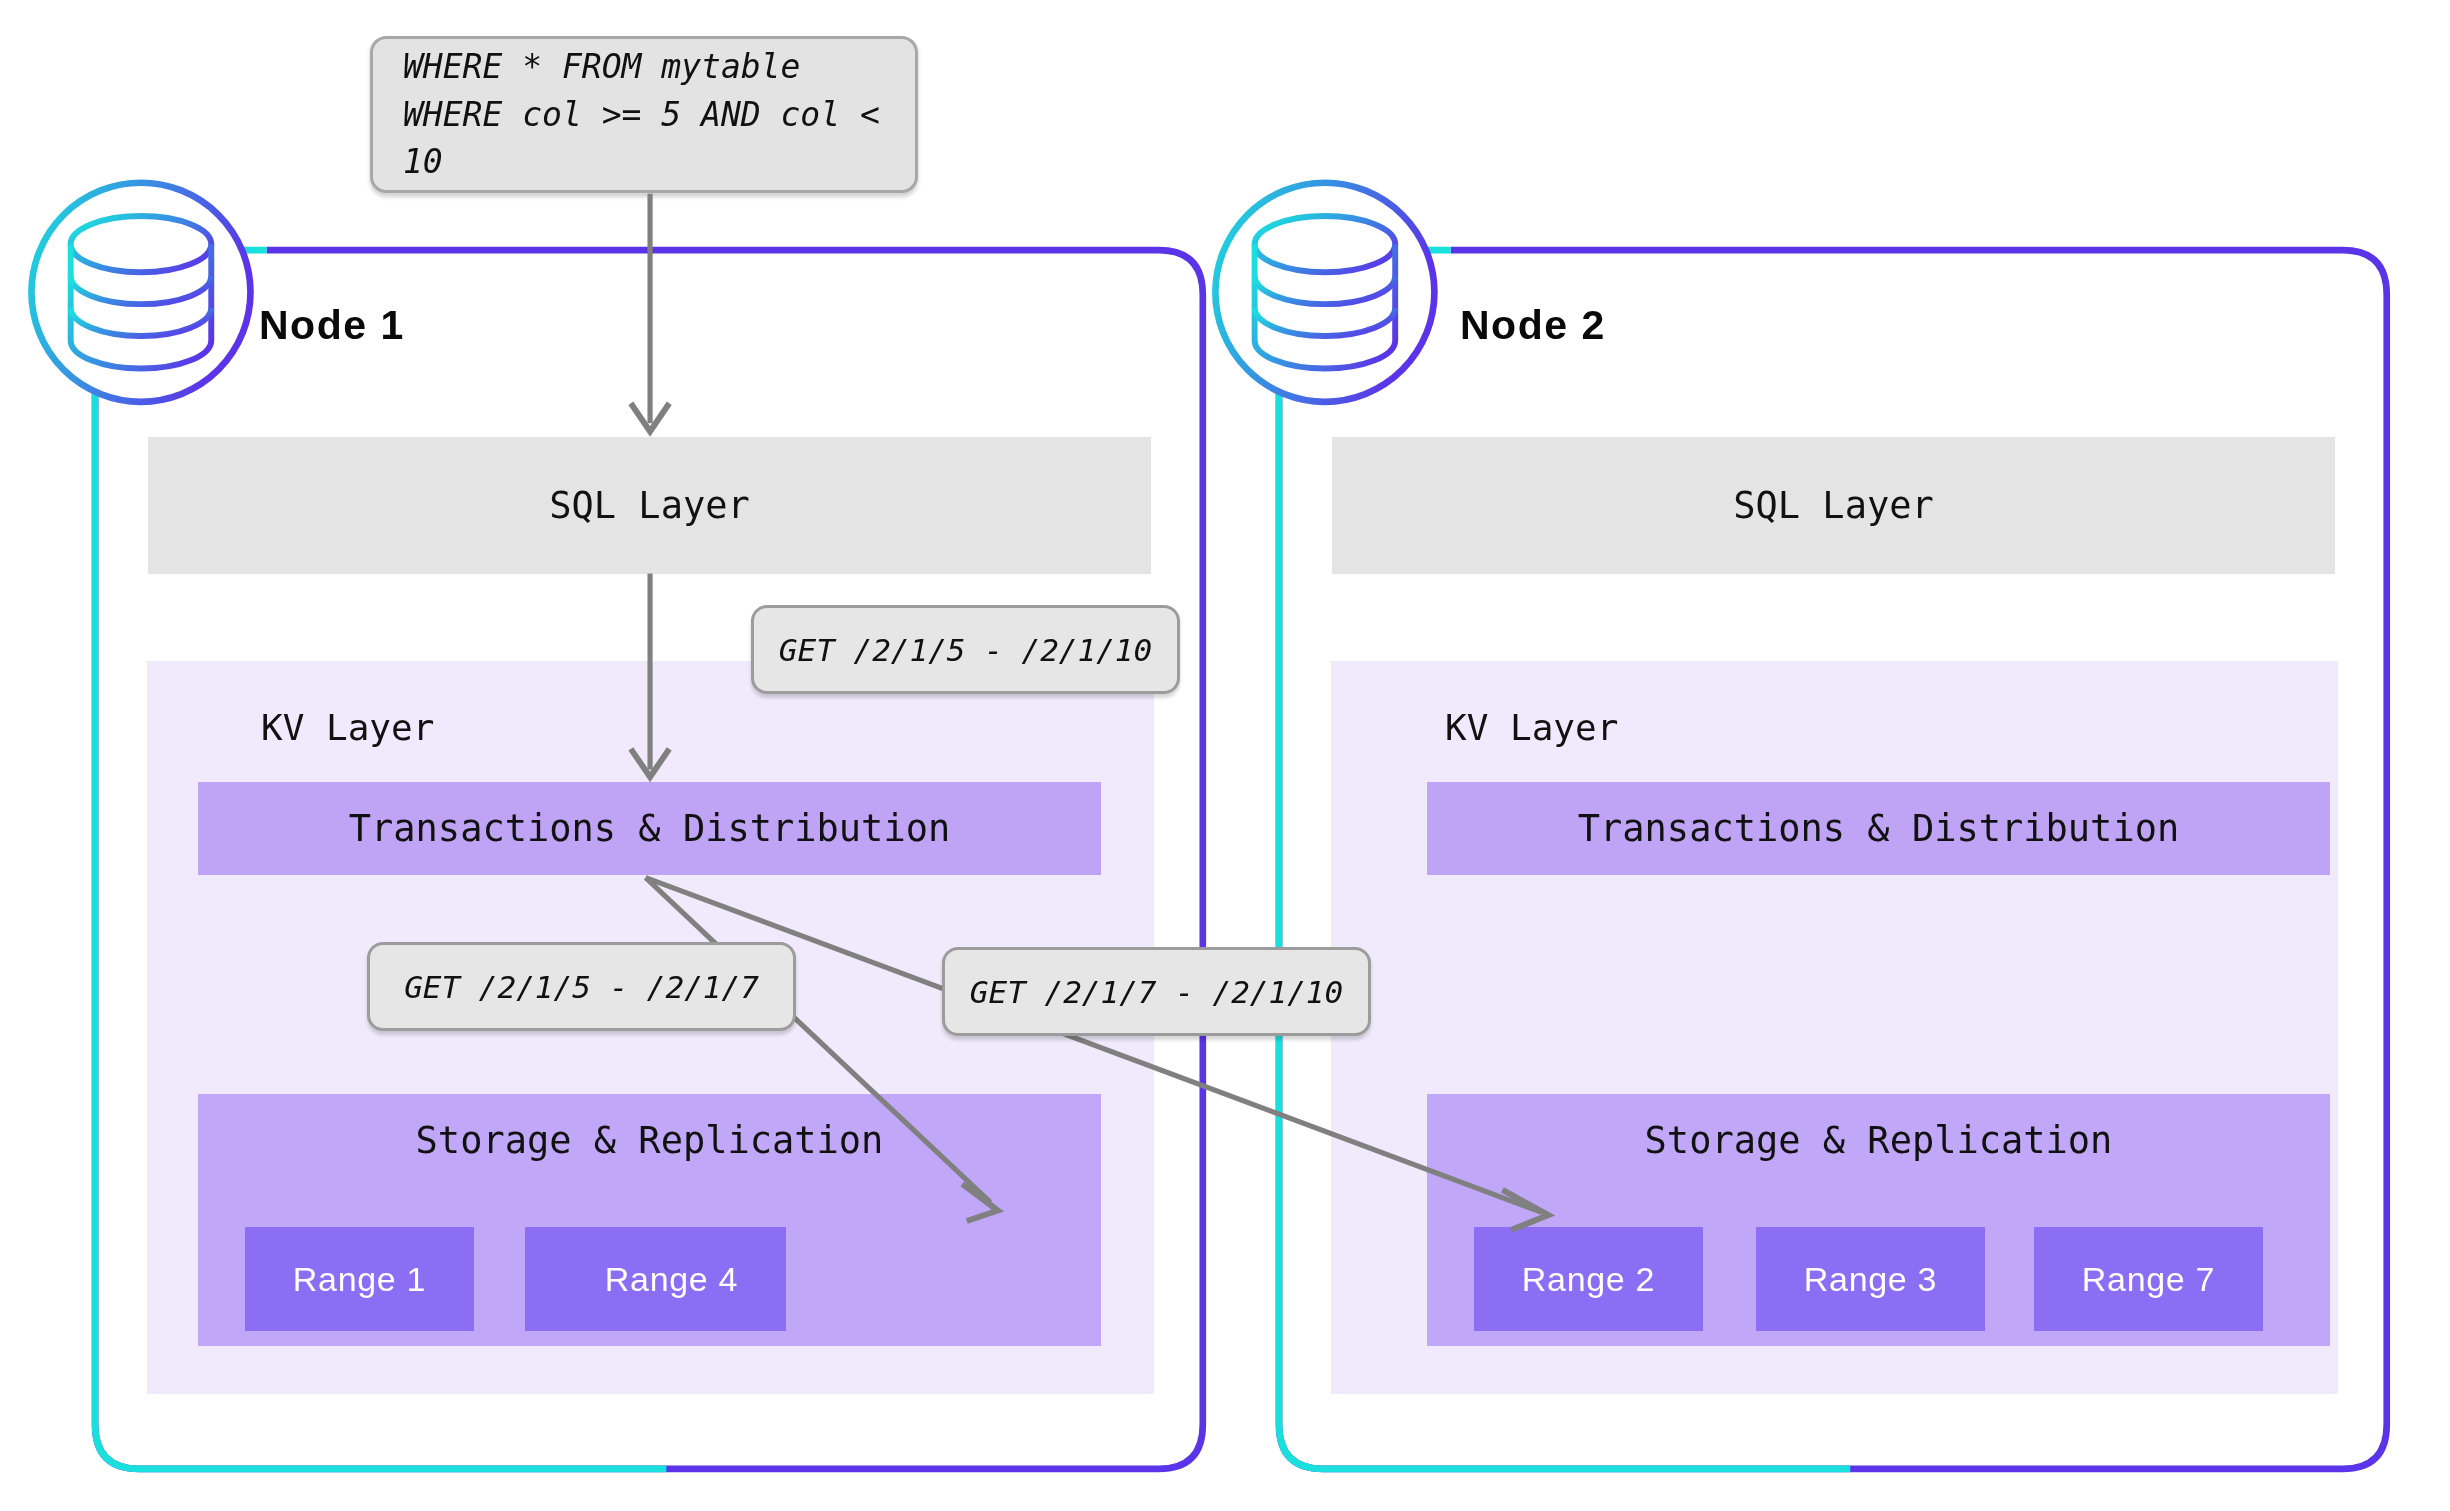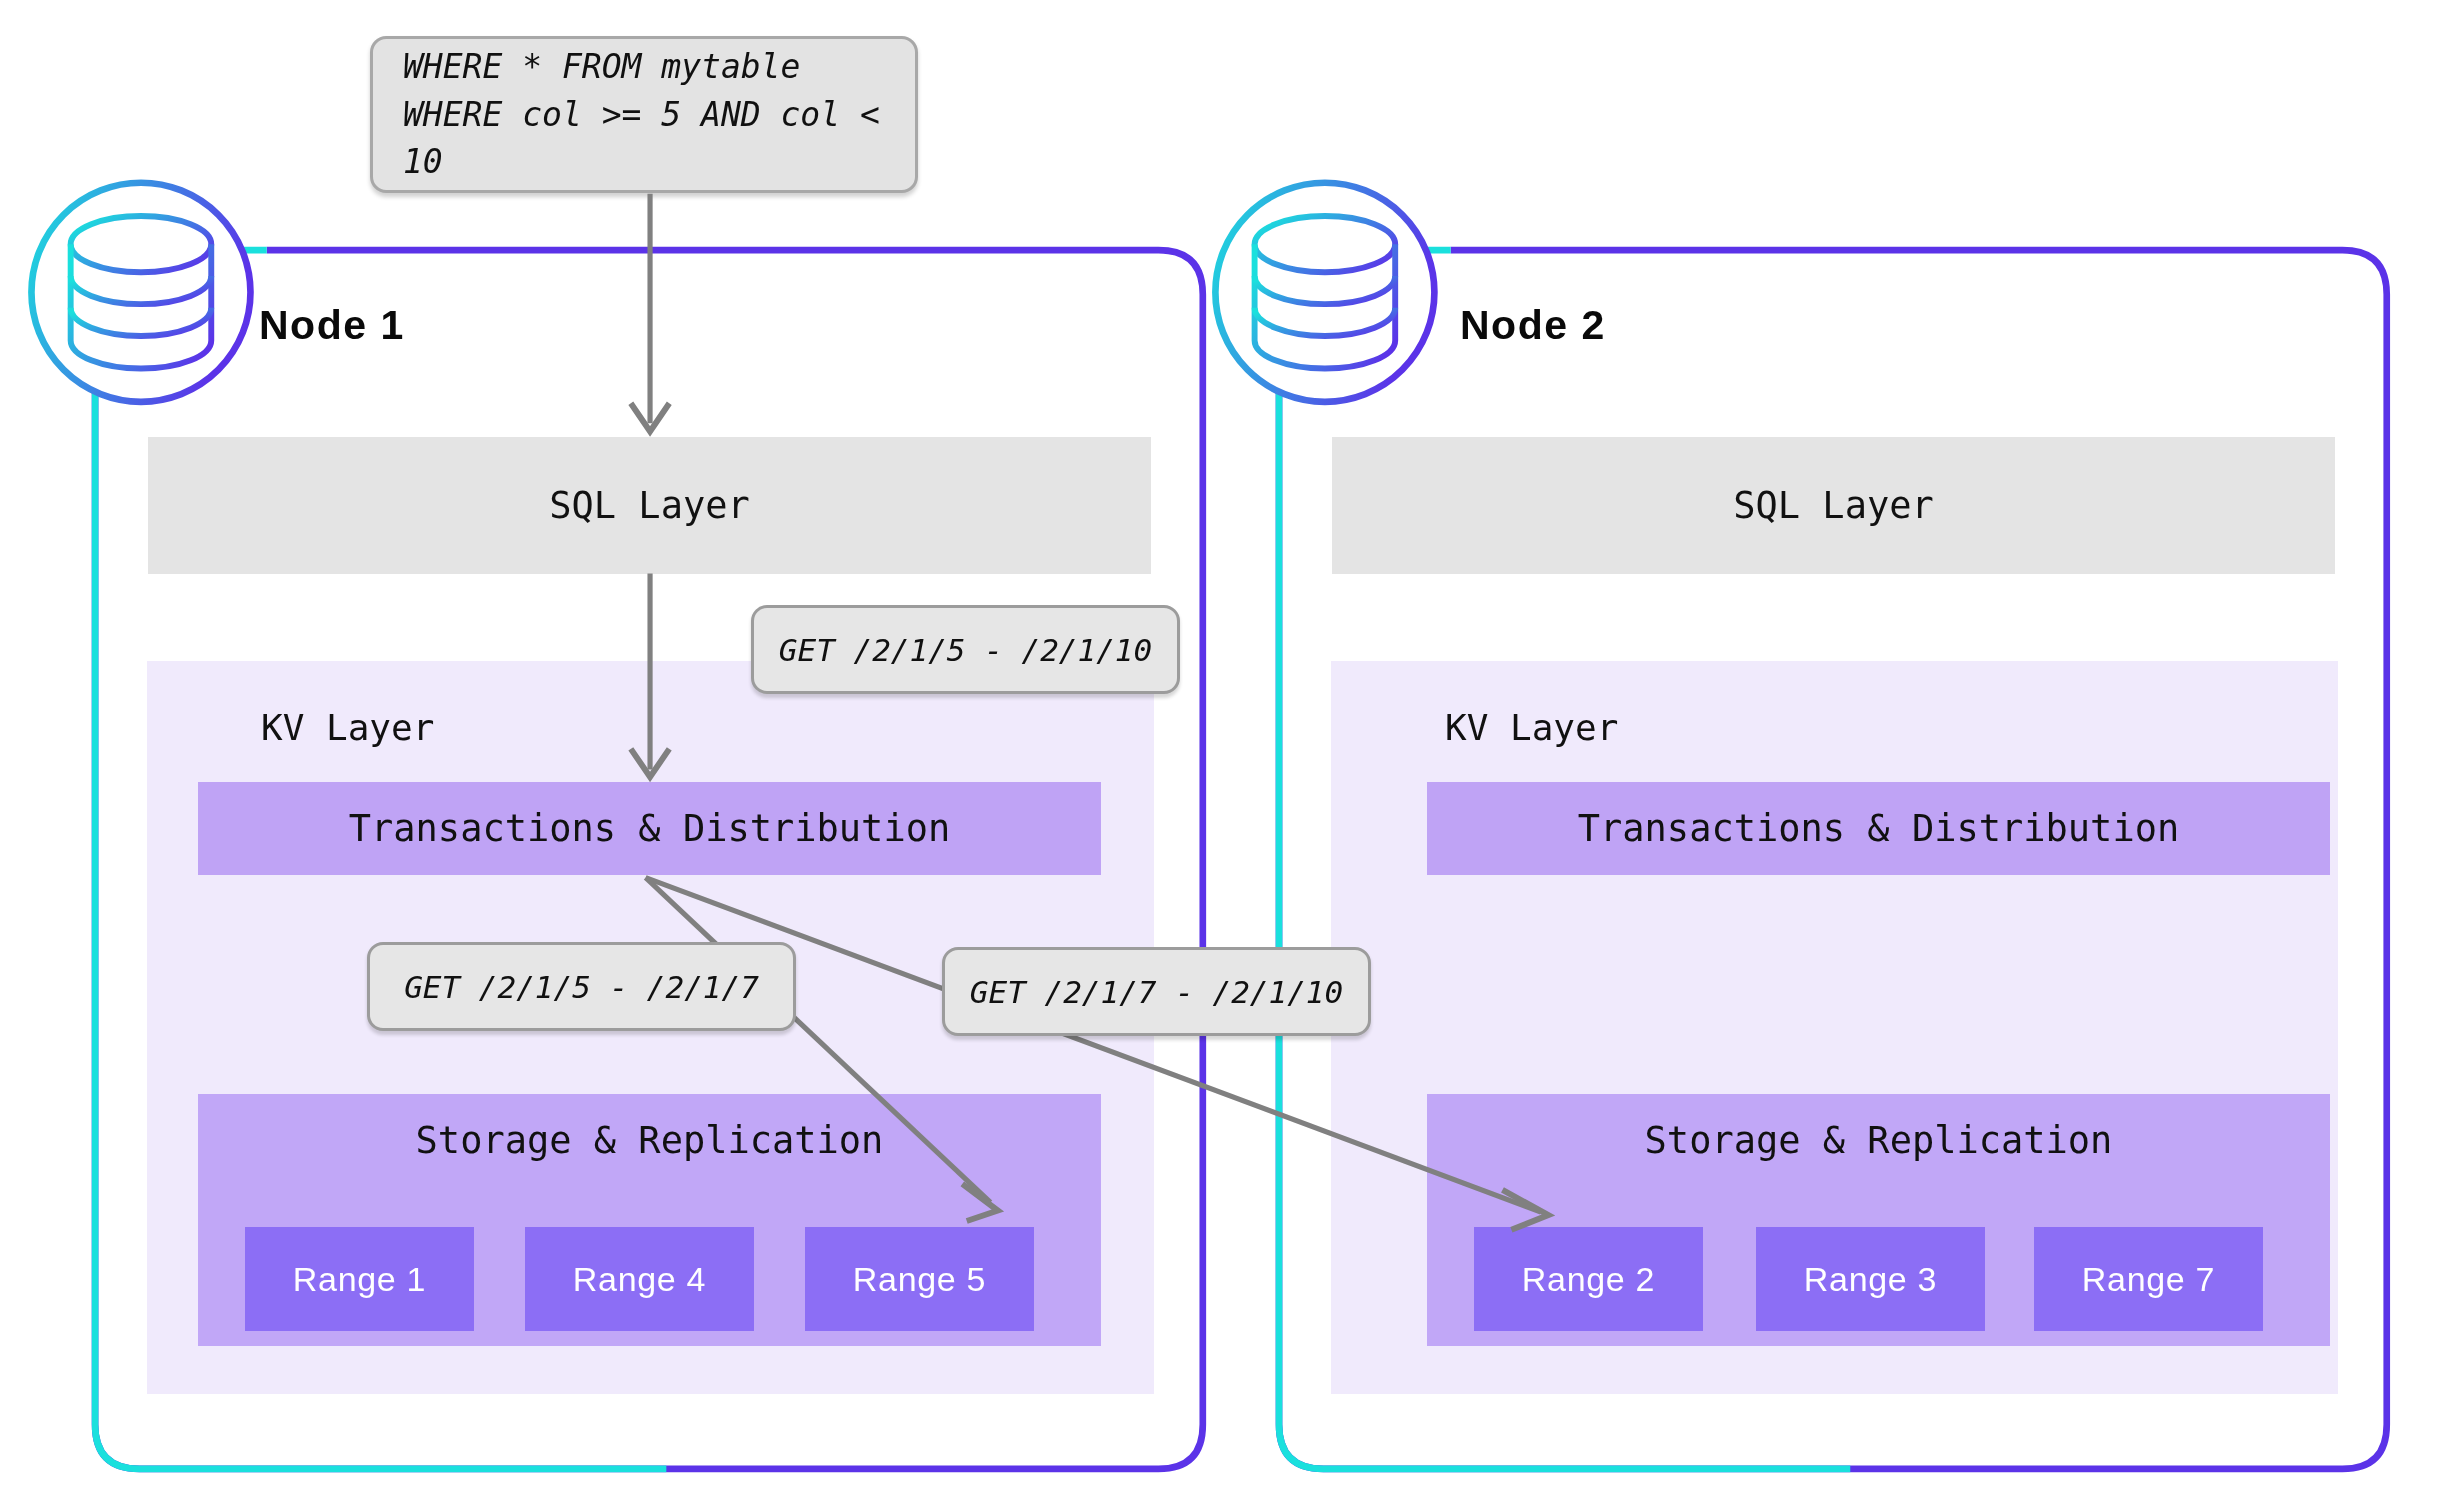--- a/index.html
+++ b/index.html
@@ -122,25 +122,22 @@
 
   <div class="txn-bar" style="left:198px;top:782px;width:903px;height:93px;">
     <span>Transactions &amp; Distribution</span>
   </div>
 
   <div class="storage-box" style="left:198px;top:1094px;width:903px;height:252px;">
     <div class="storage-title">Storage &amp; Replication</div>
     <div class="range-box" style="left:47px;top:133px;width:229px;height:104px;">
       <span>Range 1</span>
     </div>
-    <div class="range-box" style="left:327px;top:133px;width:229px;height:104px;">
+    <div class="range-box" style="left:327px;top:133px;width:229px;height:104px;padding-left:32px;">
       <span>Range 4</span>
-    </div>
-    <div class="range-box" style="left:607px;top:133px;width:229px;height:104px;">
-      <span>Range 5</span>
     </div>
   </div>
 
   <div class="node-title" style="left:1460px;top:302px;">Node 2</div>
 
   <div class="sql-layer" style="left:1332px;top:437px;width:1003px;height:137px;">
     <span>SQL Layer</span>
   </div>
 
   <div class="kv-layer" style="left:1331px;top:661px;width:1007px;height:733px;"></div>

